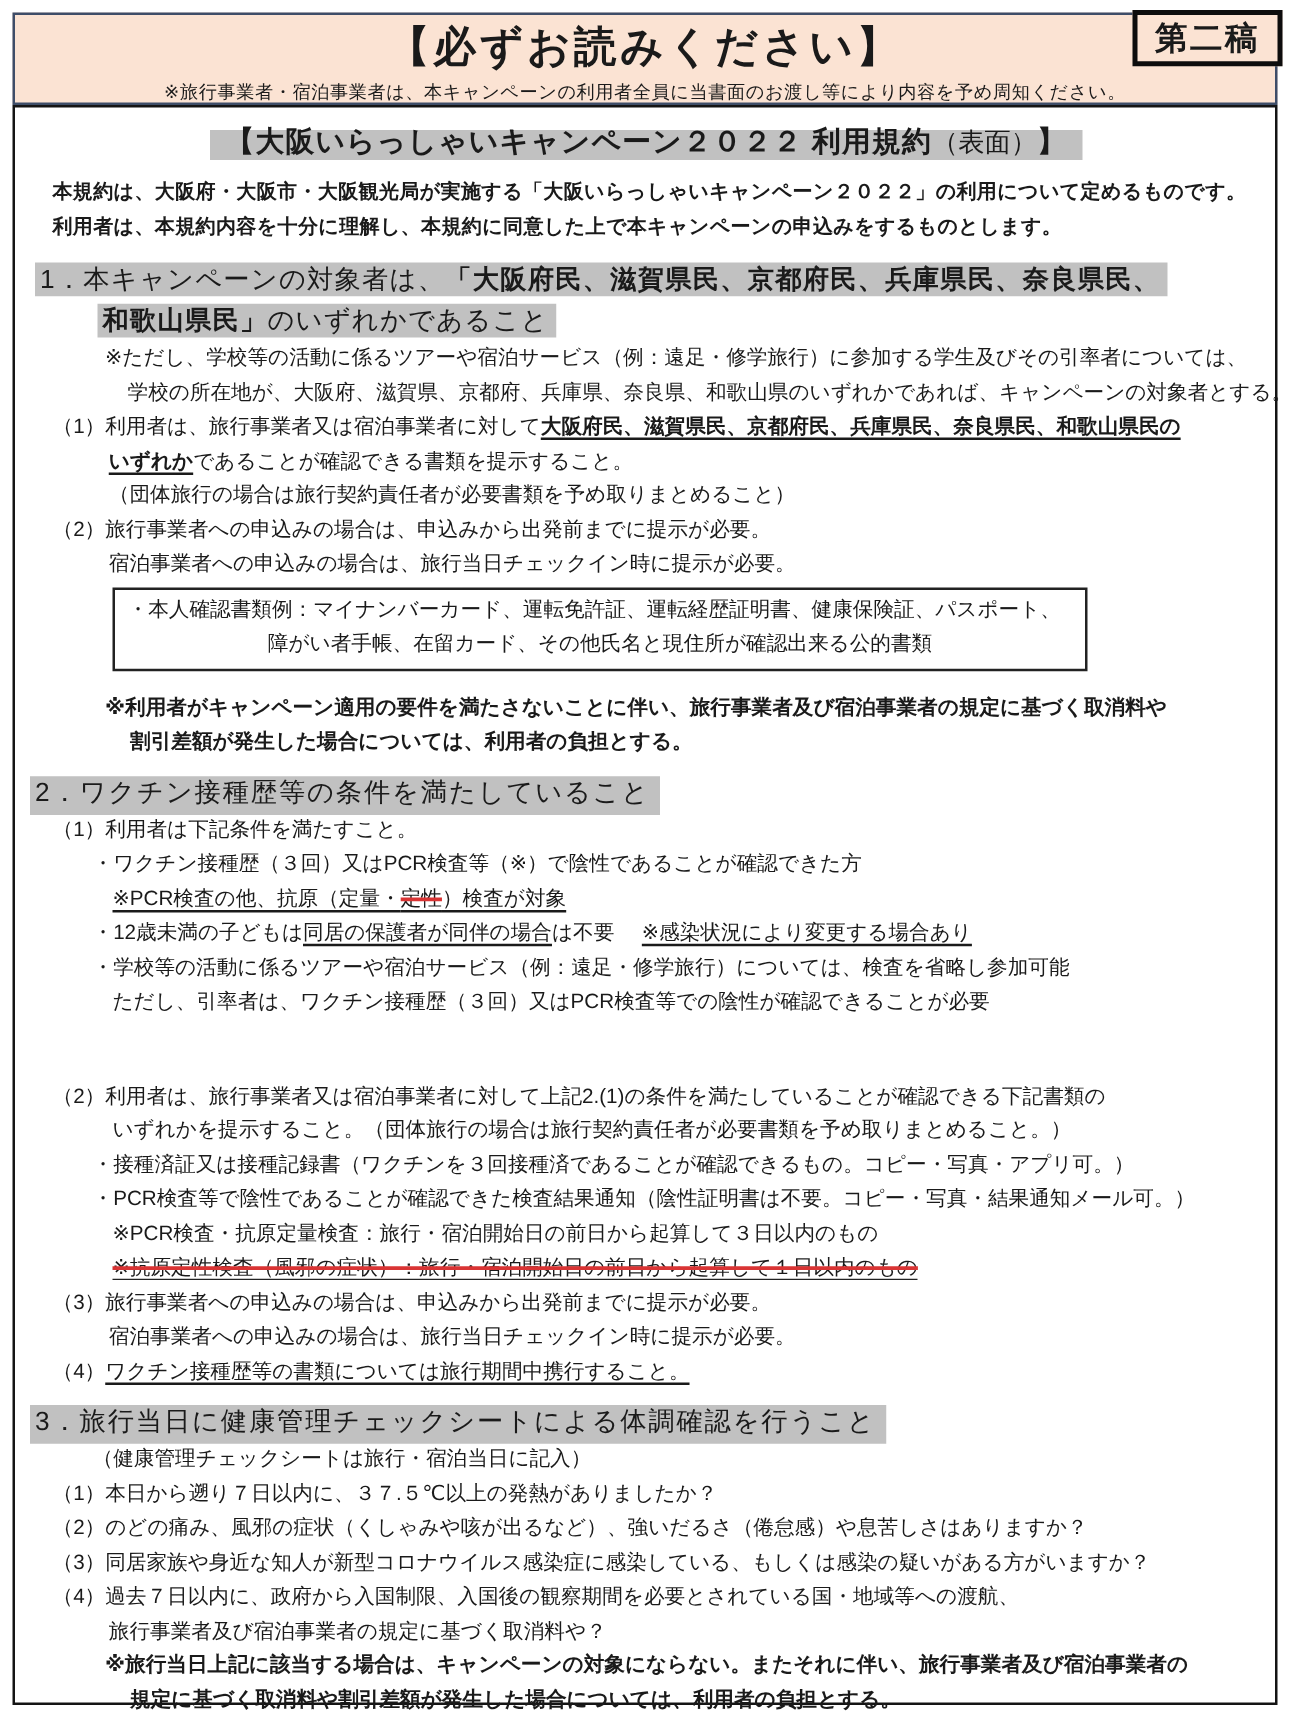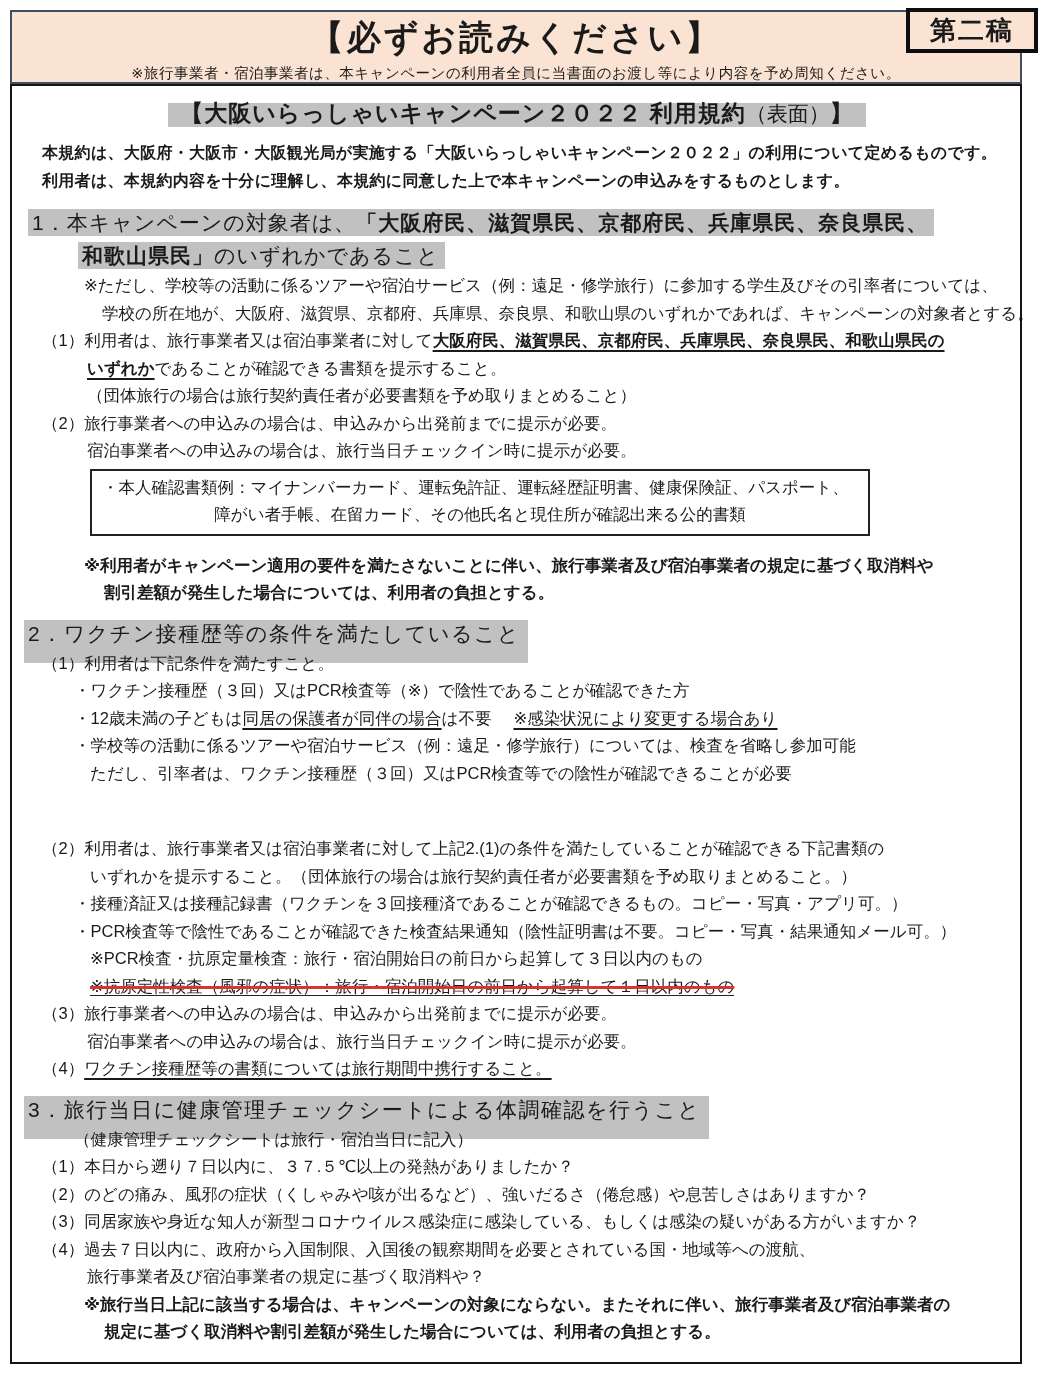--- a/index.html
+++ b/index.html
@@ -24,21 +24,21 @@
     background:var(--band-bg);border:2px solid var(--band-border);
   }
   .band-title{
     text-align:center;font-size:34px;font-weight:bold;letter-spacing:3px;
     margin-top:3px;
   }
   .band-notice{
     text-align:center;font-size:14.5px;margin-top:3px;letter-spacing:.5px;
   }
   .draft-box{
-    position:absolute;top:8px;left:906px;width:132px;height:45px;
+    position:absolute;top:8px;left:906px;width:120px;height:45px;
     background:var(--band-bg);border:4px solid #0d0d0d;
     display:flex;align-items:center;justify-content:center;
     font-size:26px;font-weight:bold;letter-spacing:2px;z-index:2;
   }
 
   
   .content{
     position:absolute;left:10px;top:84px;width:1012px;height:1280px;
     background:#fff;border:2px solid #141414;
     padding:6px 10px 0 12px;
@@ -56,21 +56,21 @@
   .hl{background:var(--highlight);}
   .b{font-weight:bold;}
   .u{text-decoration:underline;text-underline-offset:4px;text-decoration-thickness:1.5px;}
   .strike-red{text-decoration:line-through;text-decoration-color:var(--strike);text-decoration-thickness:2.5px;}
   .u-strike-red{
     border-bottom:1.5px solid #222;
     text-decoration:line-through;text-decoration-color:var(--strike);text-decoration-thickness:2.5px;
   }
 
   .sec-head{margin-top:10px;line-height:33px;font-size:21px;letter-spacing:1.5px;}
-  .sec-head .hl{padding:2px 8px 18px 4px;}
+  .sec-head .hl{padding:2px 8px 6px 4px;}
   .s1-head{margin-top:12px;line-height:33px;font-size:21px;letter-spacing:1px;}
   .s1-head .hl{padding:2px 6px 2px 4px;}
 
   .line{line-height:27.5px;}
   .ml4{margin-left:4px;}
   .ml18{margin-left:18px;}
   .ml50{margin-left:50px;}
   .ml54{margin-left:54px;}
   .ml60{margin-left:60px;}
   .ml63{margin-left:63px;}
@@ -130,20 +130,21 @@
       <div class="line center">障がい者手帳、在留カード、その他氏名と現住所が確認出来る公的書類</div>
     </div>
 
     <div class="line ml60 b">※利用者がキャンペーン適用の要件を満たさないことに伴い、旅行事業者及び宿泊事業者の規定に基づく取消料や</div>
     <div class="line ml80 b">割引差額が発生した場合については、利用者の負担とする。</div>
 
     <div class="sec-head"><span class="hl">2．ワクチン接種歴等の条件を満たしていること</span></div>
 
     <div class="line ml18">（1）利用者は下記条件を満たすこと。</div>
     <div class="line ml50">・ワクチン接種歴（３回）又はPCR検査等（※）で陰性であることが確認できた方</div>
+    <div class="line ml66"><span class="u"><span>※PCR検査の他、抗原（定量・</span><span class="strike-red">定性</span><span>）検査が対象</span></span></div>
     <div class="line ml50"><span>・12歳未満の子どもは</span><span class="u">同居の保護者が同伴の場合</span><span>は不要</span><span class="u gap-left">※感染状況により変更する場合あり</span></div>
     <div class="line ml50">・学校等の活動に係るツアーや宿泊サービス（例：遠足・修学旅行）については、検査を省略し参加可能</div>
     <div class="line ml66">ただし、引率者は、ワクチン接種歴（３回）又はPCR検査等での陰性が確認できることが必要</div>
 
     <div class="spacer"></div>
 
     <div class="line ml18">（2）利用者は、旅行事業者又は宿泊事業者に対して上記2.(1)の条件を満たしていることが確認できる下記書類の</div>
     <div class="line ml66">いずれかを提示すること。（団体旅行の場合は旅行契約責任者が必要書類を予め取りまとめること。）</div>
     <div class="line ml50">・接種済証又は接種記録書（ワクチンを３回接種済であることが確認できるもの。コピー・写真・アプリ可。）</div>
     <div class="line ml50">・PCR検査等で陰性であることが確認できた検査結果通知（陰性証明書は不要。コピー・写真・結果通知メール可。）</div>

